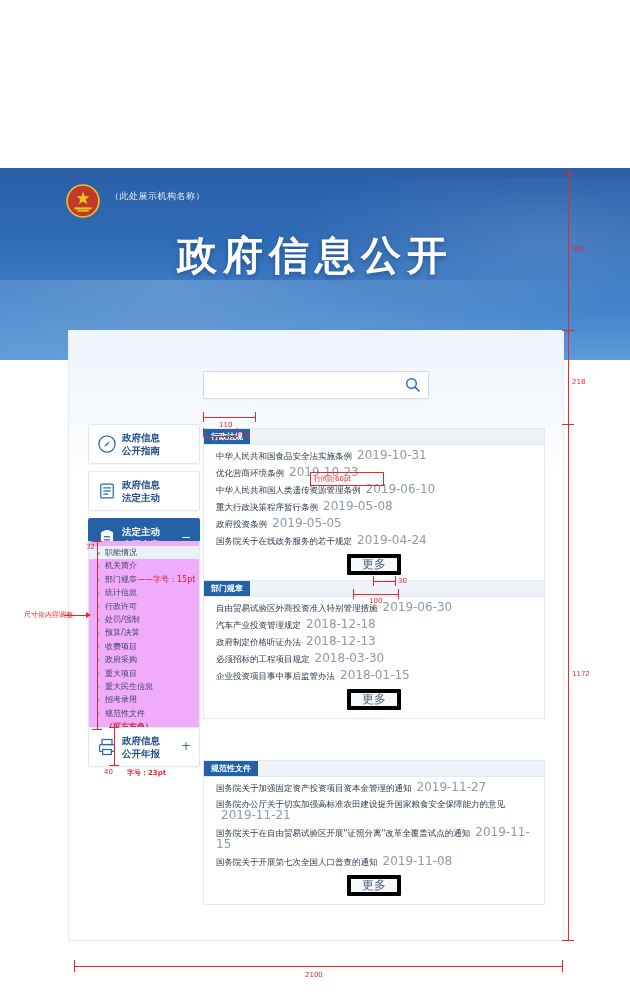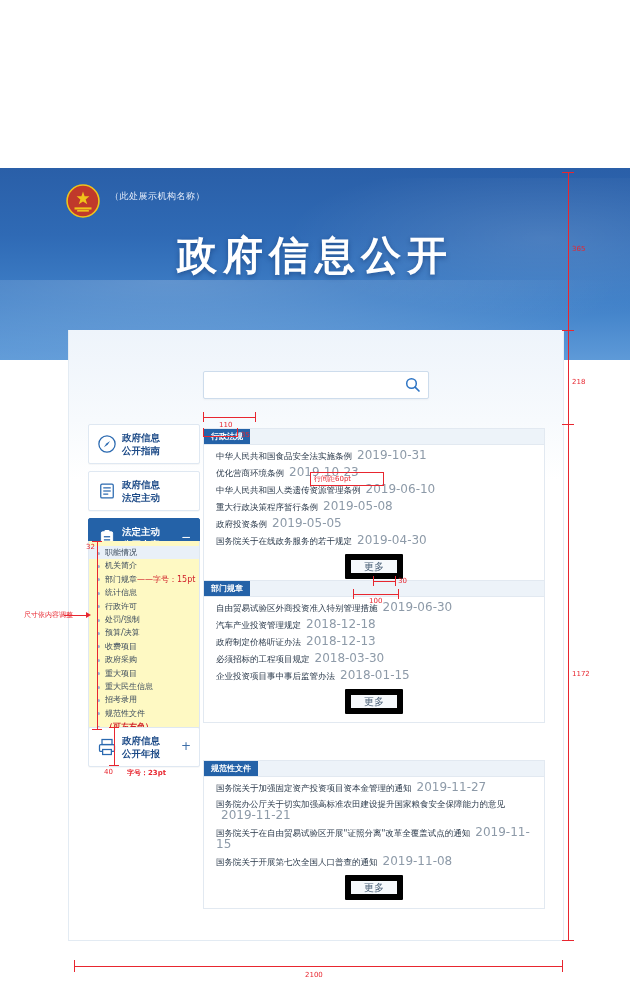--- a/index.html
+++ b/index.html
@@ -34,41 +34,41 @@
   .nav{position:absolute;left:88px;top:424px;width:110px;}
   .navcard{position:relative;width:110px;height:38px;background:#fff;border:1px solid #dfe8f2;
     border-radius:2px;margin-bottom:7px;box-shadow:0 1px 1px rgba(0,0,0,.03);}
   .navcard .ico{position:absolute;left:8px;top:9px;width:20px;height:20px;}
   .navcard .txt{position:absolute;left:33px;top:6px;font-size:9.5px;line-height:13px;color:#1c4a87;font-weight:bold;}
   .navcard.active{background:#2462a8;border-color:#2462a8;}
   .navcard.active .txt{color:#fff;}
   .navcard .plusminus{position:absolute;right:8px;top:12px;font-size:12px;color:#fff;line-height:12px;}
   .navcard.plain .plusminus{color:#3d6ea8;}
 
-  .sublist{position:absolute;left:88px;top:541px;width:110px;background:#fef9c3;
+  .sublist{position:absolute;left:88px;top:541px;width:110px;background:#f0abfc;
     border:1px solid #dfe8f2;border-top:none;padding:5px 0 6px 8px;}
   .sublist li{list-style:none;font-size:8px;color:#3a4a5c;line-height:13.4px;margin:0;padding:0 0 0 16px;position:relative;}
   .sublist li:before{content:"";position:absolute;left:8px;top:5.5px;width:3px;height:3px;background:#9bb3cc;border-radius:50%;}
   .sublist li.hi{background:#e9f0f8;}
   .sublist li.red{color:#d0202a;font-weight:bold;}
   .sublist li .note{color:#d0202a;}
   .sublist{margin:0;}
   ul.sublist{padding-left:0;}
 
   .nav2{position:absolute;left:88px;top:727px;width:110px;}
 
   
   .panel{position:absolute;width:340px;background:#fff;border:1px solid #e2e9f1;}
   .panel-head{height:15px;background:#edf3f9;border-bottom:1px solid #e2e9f1;position:relative;}
   .panel-head .tag{position:absolute;left:0;top:0;height:15px;padding:0 7px;background:#2462a8;
     color:#fff;font-size:8px;line-height:15px;font-weight:bold;}
   .item{font-size:8.5px;color:#2b3a4b;padding:5px 10px 0 12px;position:relative;line-height:11px;}
   .item .date{color:#8d9aa8;font-size:12px;margin-left:5px;}
-  .more{margin:7px auto 8px auto;width:46px;height:13px;border:6px solid #000000;background:#f6f9fc;
-    color:#4a6077;font-size:10px;line-height:13px;text-align:center;border-radius:1px;}
+  .more{margin:7px auto 8px auto;width:46px;height:13px;border:4px solid #000000;background:#f6f9fc;
+    color:#4a6077;font-size:12px;line-height:13px;text-align:center;border-radius:1px;}
 
   #panel1{left:203px;top:428px;}
   #panel2{left:203px;top:580px;}
   #panel3{left:203px;top:760px;}
 
   
   .red{position:absolute;color:#e8262f;font-size:7px;font-family:"DejaVu Sans","Liberation Sans",sans-serif;}
   .vline{position:absolute;width:0;border-left:1px solid #e8262f;}
   .hline{position:absolute;height:0;border-top:1px solid #e8262f;}
   .rbox{position:absolute;border:1px solid #e8262f;}
@@ -177,21 +177,21 @@
 
   <div class="panel" id="panel1">
     <div class="panel-head">
       <div class="tag">行政法规</div>
     </div>
     <div class="item"><span>中华人民共和国食品安全法实施条例</span><span class="date">2019-10-31</span></div>
     <div class="item"><span>优化营商环境条例</span><span class="date">2019-10-23</span></div>
     <div class="item"><span>中华人民共和国人类遗传资源管理条例</span><span class="date">2019-06-10</span></div>
     <div class="item"><span>重大行政决策程序暂行条例</span><span class="date">2019-05-08</span></div>
     <div class="item"><span>政府投资条例</span><span class="date">2019-05-05</span></div>
-    <div class="item"><span>国务院关于在线政务服务的若干规定</span><span class="date">2019-04-30</span></div>
+    <div class="item"><span>国务院关于在线政务服务的若干规定</span><span class="date">2019-04-24</span></div>
     <div class="more">更多</div>
   </div>
 
   <div class="panel" id="panel2">
     <div class="panel-head">
       <div class="tag">部门规章</div>
     </div>
     <div class="item"><span>自由贸易试验区外商投资准入特别管理措施</span><span class="date">2019-06-30</span></div>
     <div class="item"><span>汽车产业投资管理规定</span><span class="date">2018-12-18</span></div>
     <div class="item"><span>政府制定价格听证办法</span><span class="date">2018-12-13</span></div>

